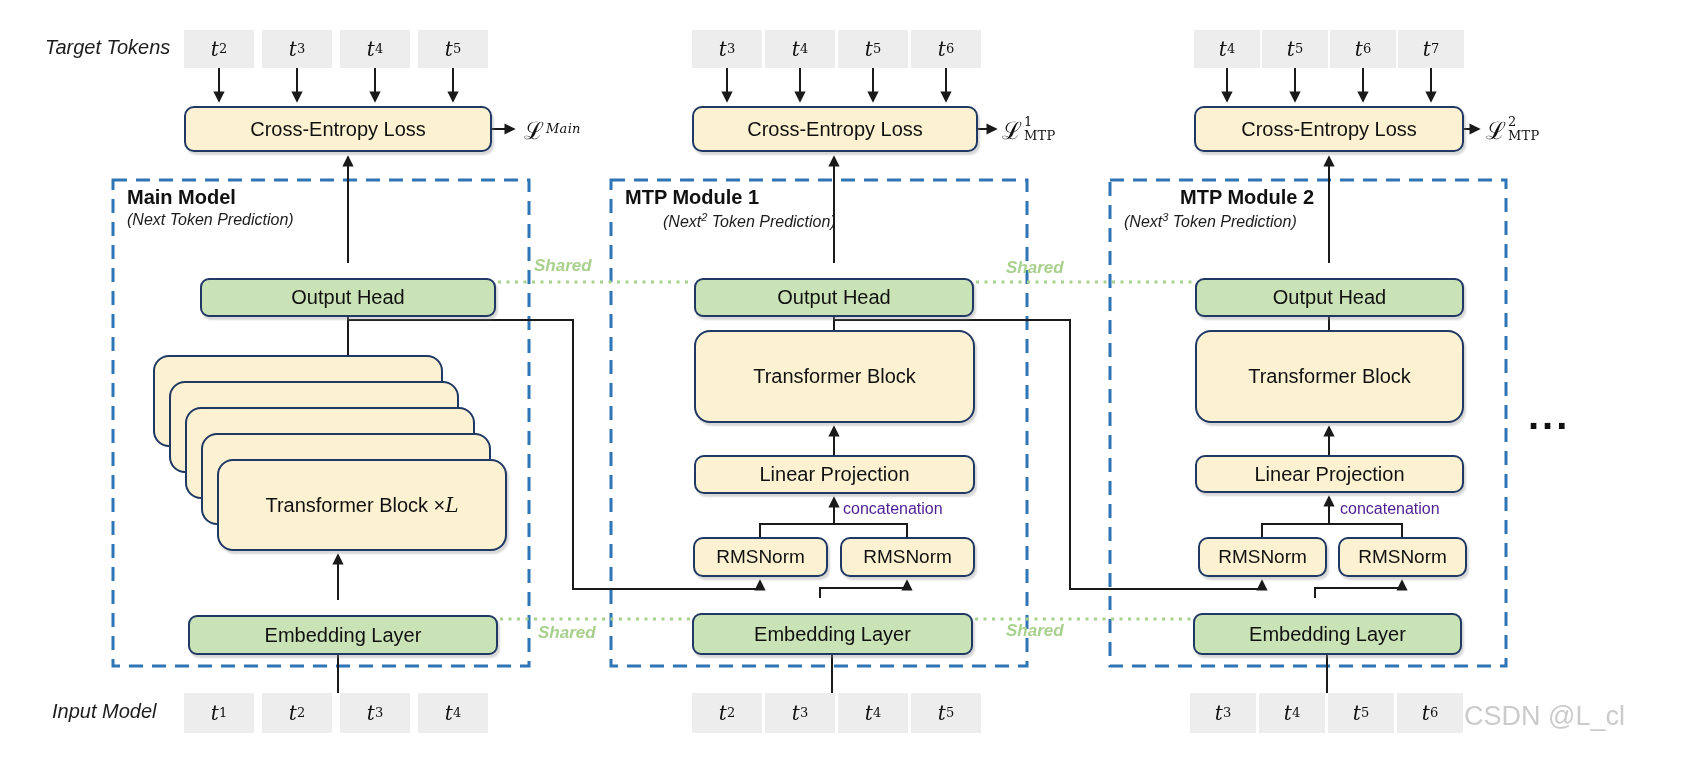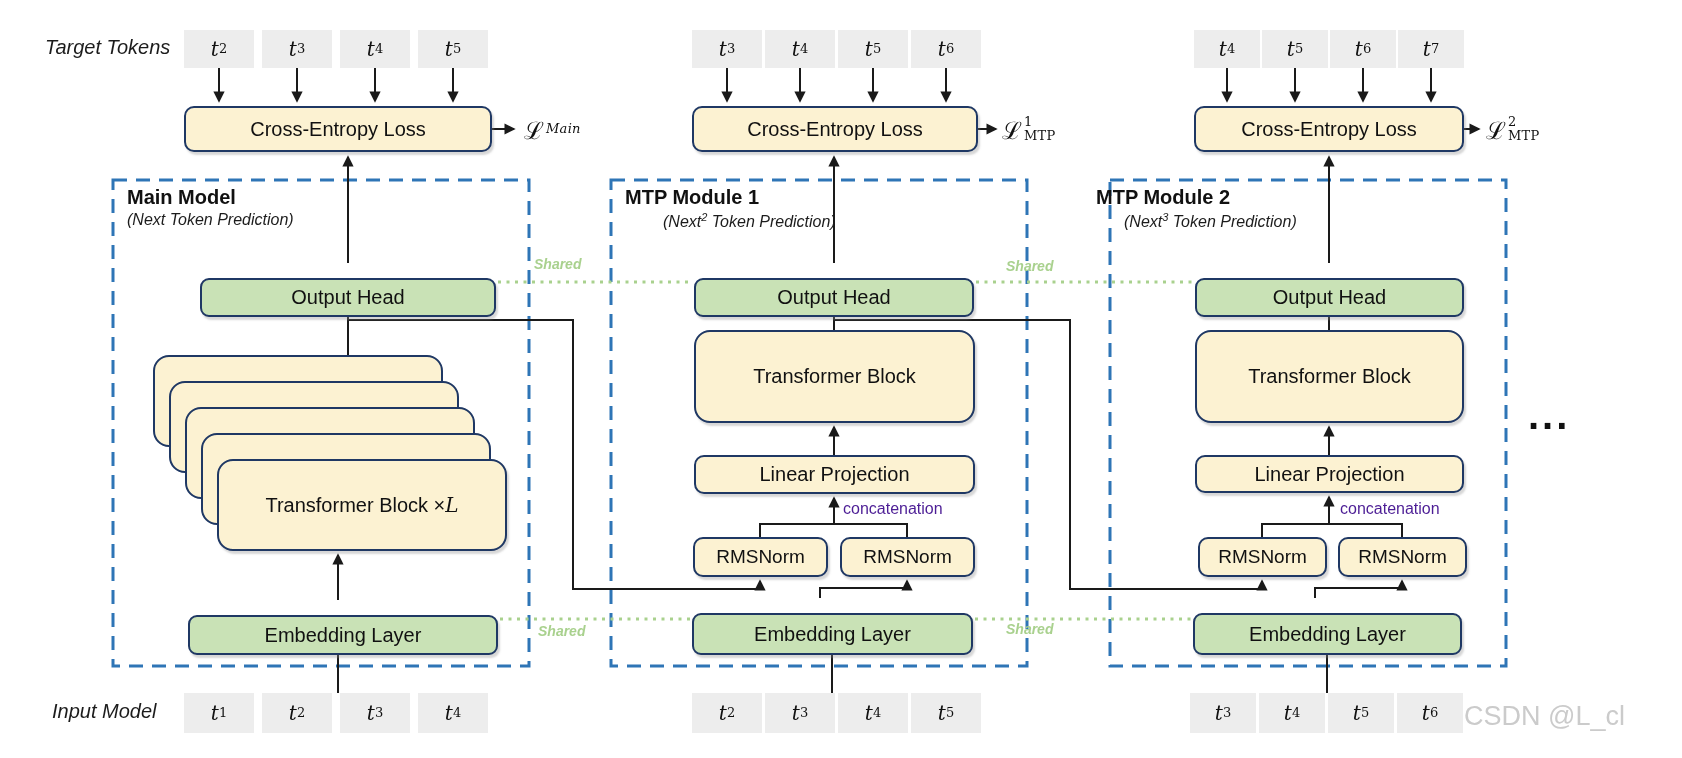--- a/index.html
+++ b/index.html
@@ -31,21 +31,21 @@
   .loss{position:absolute;height:36px;display:flex;align-items:center;color:#111;
         font-family:"DejaVu Serif",serif;font-size:24px;white-space:nowrap;}
   .lsym{font-family:"DejaVu Serif",serif;}
   .supsub{display:inline-flex;flex-direction:column;justify-content:flex-start;
           vertical-align:-7px;line-height:1.05;margin-left:2px;}
   .supsub .sup{font-size:13px;}
   .supsub .sub{font-size:13px;letter-spacing:.3px;}
   .supsub .sup:empty{display:none;}
   .sub-italic{font-style:italic;}
 
-  .shared{position:absolute;font-style:italic;font-weight:600;font-size:14px;color:#A9D18E;white-space:nowrap;}
+  .shared{position:absolute;font-style:italic;font-weight:600;font-size:17px;color:#A9D18E;white-space:nowrap;}
   .concat{position:absolute;font-size:16px;color:#4c1d95;white-space:nowrap;}
   .ellipsis{position:absolute;font-weight:bold;font-size:40px;letter-spacing:3px;color:#111;}
   .watermark{position:absolute;font-size:27px;color:#cbcbcb;white-space:nowrap;}
   .var-l{font-family:"DejaVu Serif",serif;font-style:italic;}
 </style>
 </head>
 <body>
 
 <div class="canvas">
 
@@ -274,21 +274,21 @@
       <span>Cross-Entropy Loss</span>
     </div>
   <div class="loss" style="left:1486px;top:111px;">
       <span class="lsym">ℒ</span>
       <span class="supsub">
         <span class="sup">2</span>
         <span class="sub">MTP</span>
       </span>
     </div>
 
-  <div class="mtitle" style="left:1096px;top:186px;text-align:center;">MTP Module 2</div>
+  <div class="mtitle" style="left:1180px;top:186px;text-align:center;">MTP Module 2</div>
   <div class="msub" style="left:1124px;top:211px;"><span>(Next</span><sup>3</sup><span> Token Prediction)</span></div>
 
   <div class="box green" style="left:1195px;top:263px;width:269px;height:39px">
       <span>Output Head</span>
     </div>
   <div class="box cream big" style="left:1195px;top:330px;width:269px;height:93px">
       <span>Transformer Block</span>
     </div>
   <div class="box cream" style="left:1195px;top:455px;width:269px;height:38px">
       <span>Linear Projection</span>

